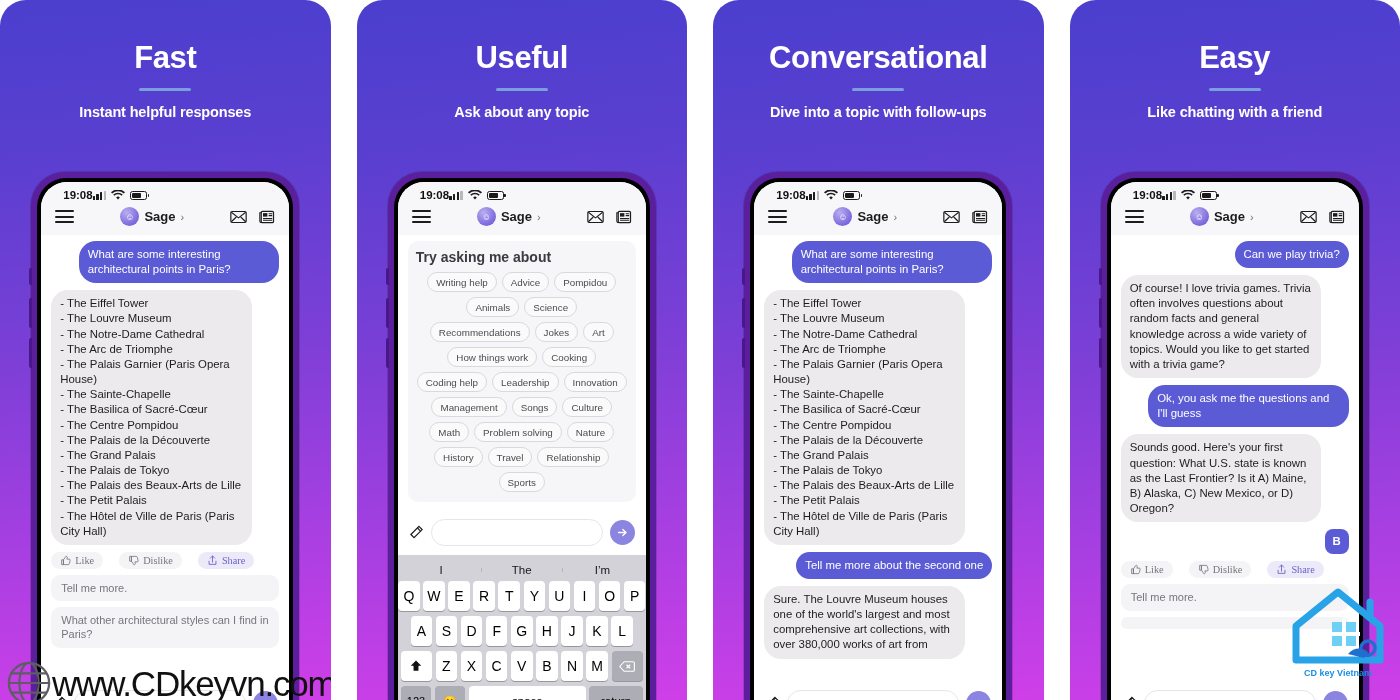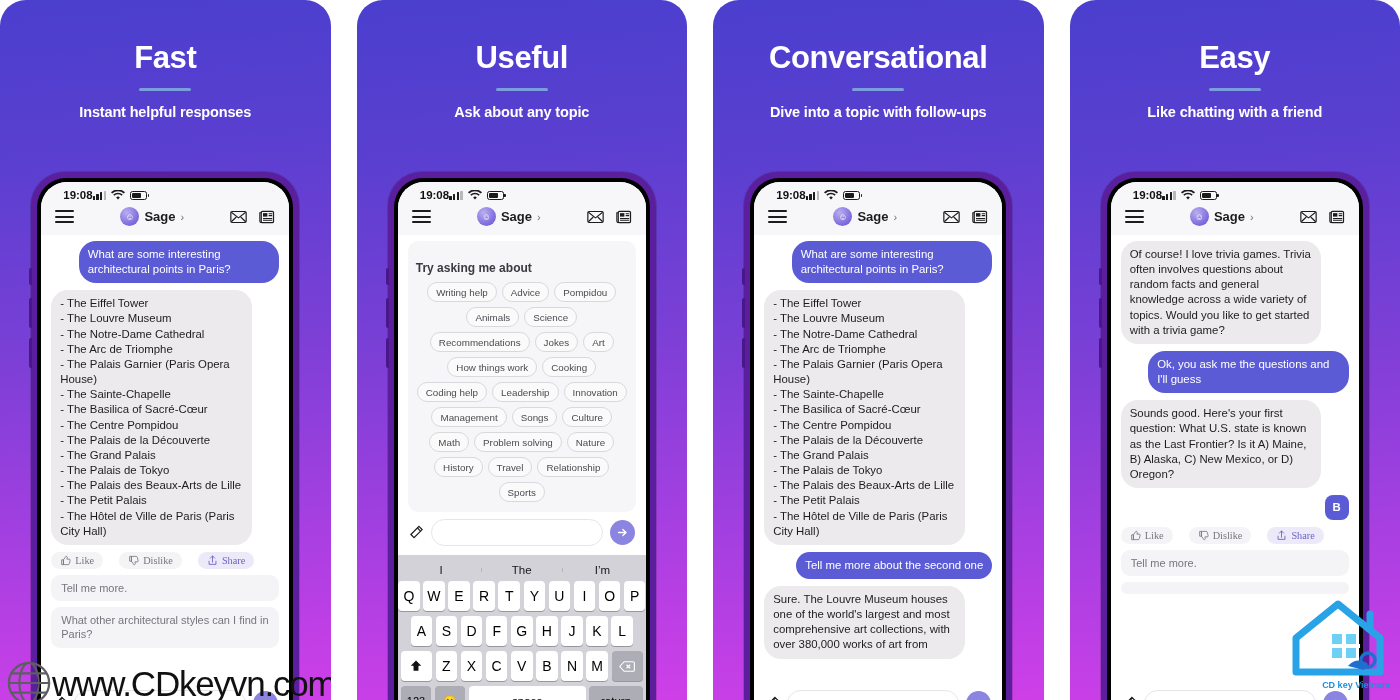--- a/index.html
+++ b/index.html
@@ -67,21 +67,21 @@
 
   
   .composer { display:flex; align-items:center; gap:7px; padding:7px 11px 9px 11px; background:#fff; }
   .wand { width:15px; height:15px; flex:none; }
   .field { flex:1; height:27px; border:1px solid #e6e5ea; border-radius:14px; background:#fff; }
   .send { width:25px; height:25px; border-radius:50%; background:#8b84e0; flex:none;
     display:flex; align-items:center; justify-content:center; }
 
   
   .chipbox { background:#f6f5f7; border-radius:10px; padding:8px 8px 10px 8px; margin-bottom:7px; }
-  .chip-title { font-size:12px; font-weight:bold; color:#3a3a40; margin-bottom:7px;margin-top:12px; }
+  .chip-title { font-size:14px; font-weight:bold; color:#3a3a40; margin-bottom:7px; }
   .chips { display:flex; flex-wrap:wrap; gap:5px;justify-content:center; }
   .chip { font-size:9.8px; color:#4b4b52; border:1px solid #d9d8dd; background:#fafafa;
     border-radius:11px; padding:3.5px 8px; cursor:pointer; white-space:nowrap; }
 
   
   .kb { background:#d2d2d8; padding:3px 3px 5px 3px; }
   .kb-pred { display:flex; align-items:center; height:23px; font-size:11.5px; color:#17171a; }
   .kb-pred div { flex:1; text-align:center; position:relative; }
   .kb-pred div+div::before { content:""; position:absolute; left:0; top:4px; bottom:4px; width:1px; background:#b4b4bb; }
   .kb-row { display:flex; justify-content:center; gap:3.6px; margin-bottom:5px; }
@@ -89,21 +89,21 @@
     display:flex; align-items:center; justify-content:center; font-size:14px; color:#000;
     box-shadow:0 1px 0 rgba(0,0,0,.28); cursor:pointer; }
   .key.dark { background:#adadb5; }
   .kb-row.r2 { padding:0 11px; } .kb-row.r3 { }
   .key.wide { flex:1.45; } .key.space { flex:4.6; font-size:11.5px; } .key.ret { flex:2.1; font-size:11.5px; }
   .key.num { flex:1.2; font-size:11px; }
 
   
   .wm-url { position:absolute; left:6px; bottom:-6px; z-index:40; display:flex; align-items:center; gap:0px; }
   .wm-url .txt { font-size:35px; color:#111; font-weight:normal; letter-spacing:-1.2px; line-height:1; }
-  .wm-logo { position:absolute; right:10px; bottom:10px; z-index:40; text-align:right; }
+  .wm-logo { position:absolute; right:10px; bottom:22px; z-index:40; text-align:center; }
   .wm-logo .cap { font-size:9px; font-weight:bold; color:#1b8fe0; margin-top:-4px; }
 </style>
 </head>
 <body>
 
 <div class="stage">
 
   <div class="panel">
     <div class="panel-head">
       <div class="panel-title">Fast</div>
@@ -549,20 +549,23 @@
               <svg class="icn" viewBox="0 0 18 16">
                   <rect x="3" y="1.5" width="14" height="13" rx="1.4" fill="none" stroke="#1c1c1e" stroke-width="1.4"></rect>
                   <path d="M3 3.2H1.4v9.4a1.8 1.8 0 0 0 1.6 1.9" fill="none" stroke="#1c1c1e" stroke-width="1.3"></path>
                   <rect x="5" y="3.6" width="5" height="4" fill="#1c1c1e"></rect>
                   <path d="M11.5 4.2h4M11.5 6.4h4M5 9.6h10.5M5 11.8h10.5" stroke="#1c1c1e" stroke-width="1.2"></path>
                 </svg>
             </div>
           </div>
 
           <div class="chat">
+            <div class="row me">
+              <div class="bub me">Can we play trivia?</div>
+            </div>
             <div class="row">
               <div class="bub bot">Of course! I love trivia games. Trivia often involves questions about random facts and general knowledge across a wide variety of topics. Would you like to get started with a trivia game?</div>
             </div>
             <div class="row me">
               <div class="bub me">Ok, you ask me the questions and I'll guess</div>
             </div>
             <div class="row">
               <div class="bub bot">Sounds good. Here's your first question: What U.S. state is known as the Last Frontier? Is it A) Maine, B) Alaska, C) New Mexico, or D) Oregon?</div>
             </div>
             <div class="row me">

